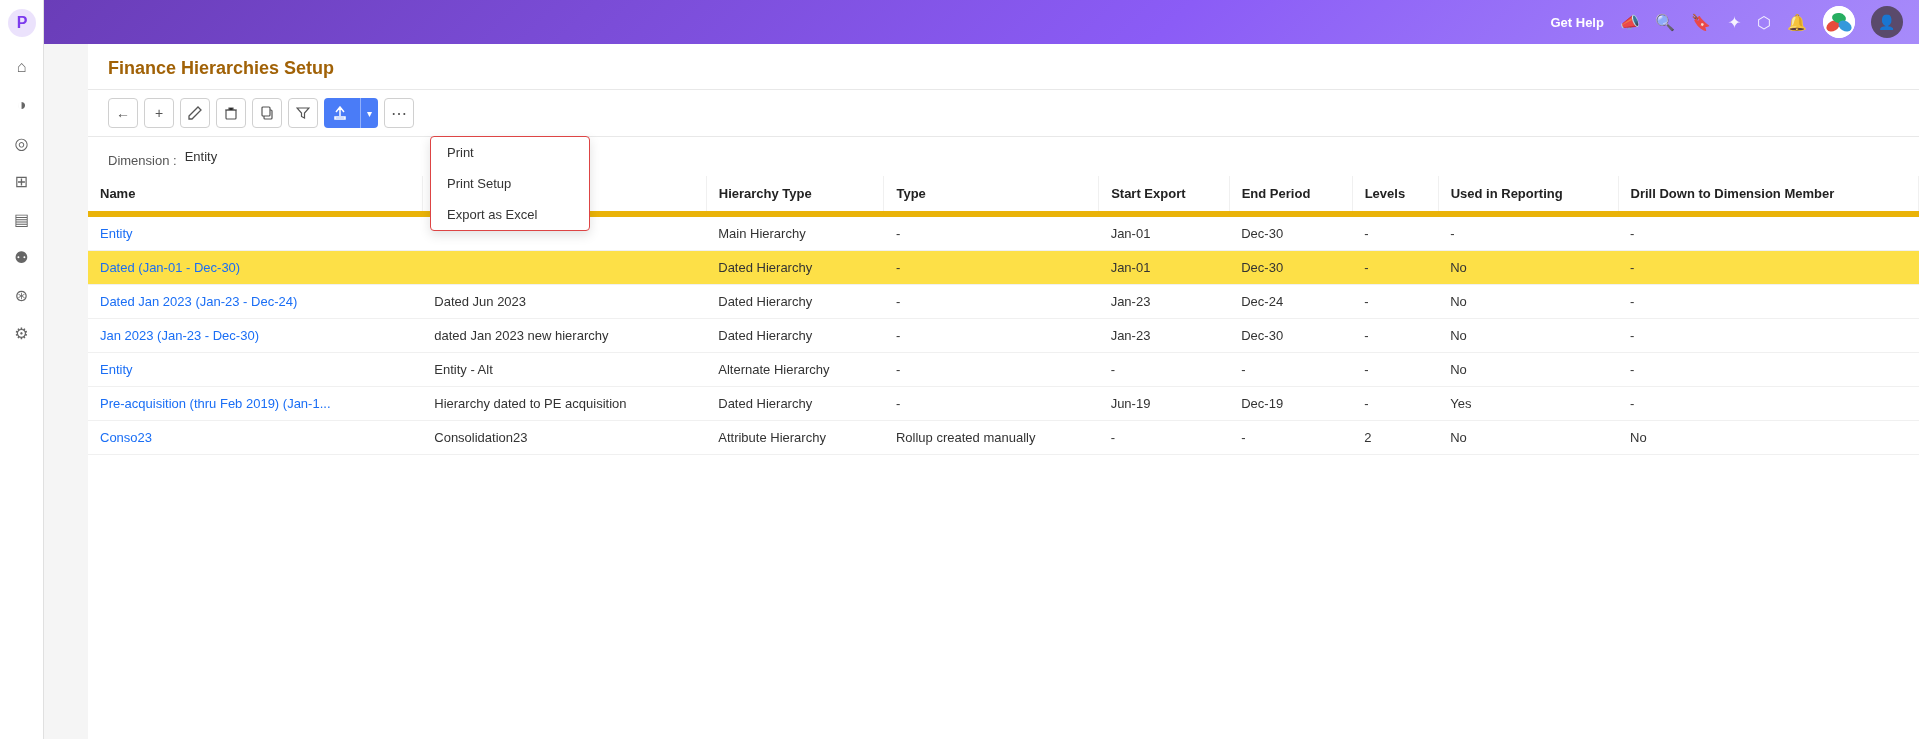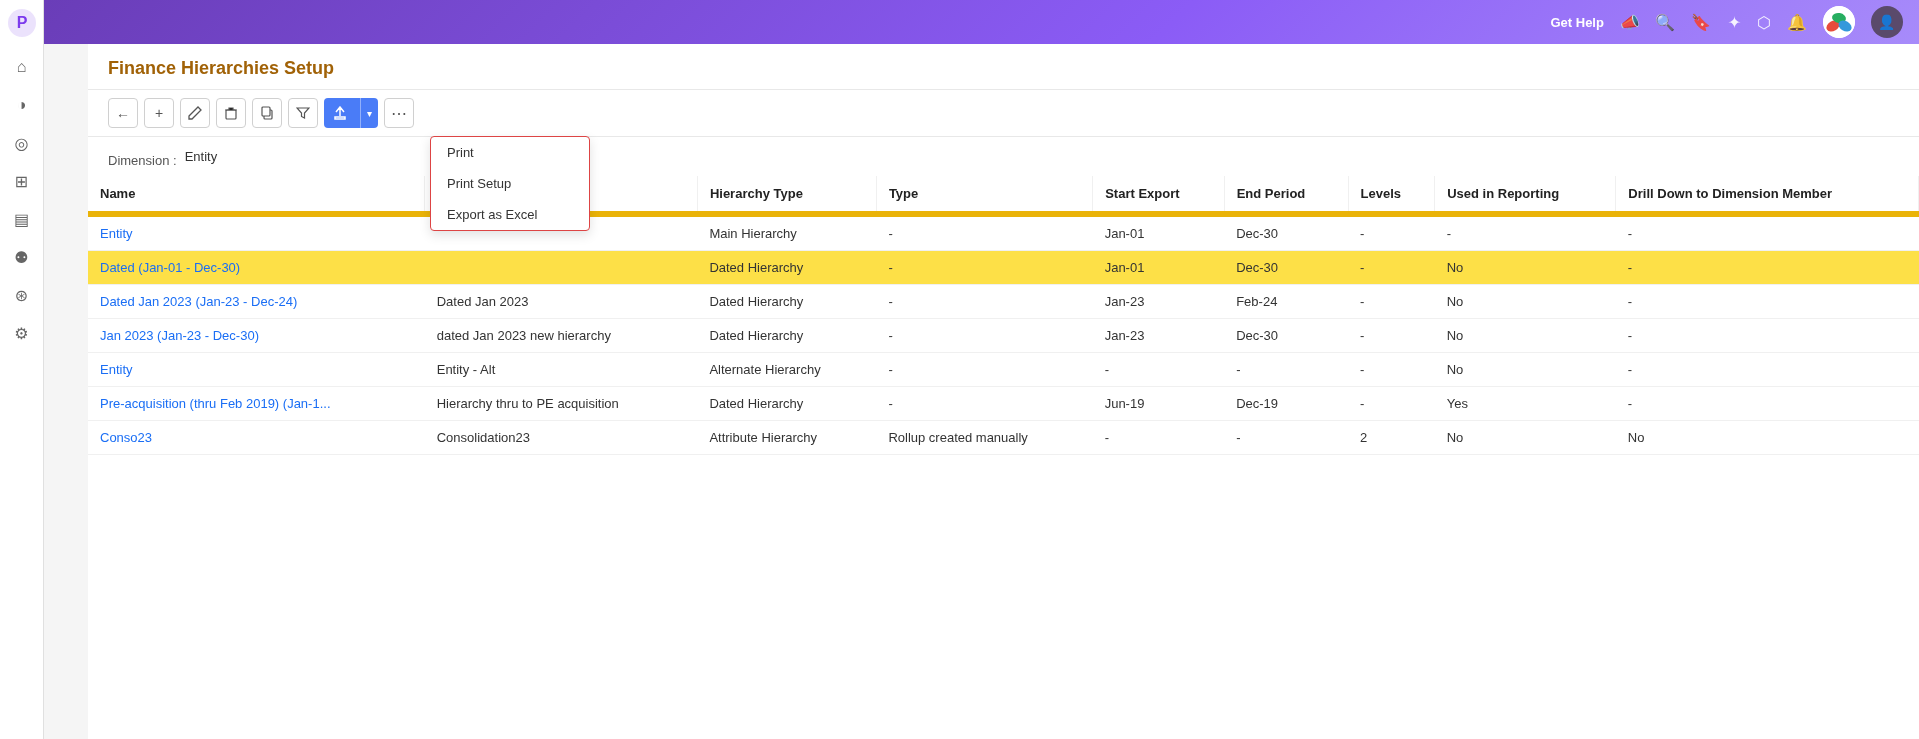--- a/index.html
+++ b/index.html
@@ -387,25 +387,25 @@
             <td>Dated Hierarchy</td>
             <td>-</td>
             <td>Jan-01</td>
             <td>Dec-30</td>
             <td>-</td>
             <td>No</td>
             <td>-</td>
           </tr>
           <tr>
             <td class="link-cell">Dated Jan 2023 (Jan-23 - Dec-24)</td>
-            <td>Dated Jan 2023</td>
+            <td>Dated Jun 2023</td>
             <td>Dated Hierarchy</td>
             <td>-</td>
             <td>Jan-23</td>
-            <td>Feb-24</td>
+            <td>Dec-24</td>
             <td>-</td>
             <td>No</td>
             <td>-</td>
           </tr>
           <tr>
             <td class="link-cell">Jan 2023 (Jan-23 - Dec-30)</td>
             <td>dated Jan 2023 new hierarchy</td>
             <td>Dated Hierarchy</td>
             <td>-</td>
             <td>Jan-23</td>
@@ -420,21 +420,21 @@
             <td>Alternate Hierarchy</td>
             <td>-</td>
             <td>-</td>
             <td>-</td>
             <td>-</td>
             <td>No</td>
             <td>-</td>
           </tr>
           <tr>
             <td class="link-cell">Pre-acquisition (thru Feb 2019) (Jan-1...</td>
-            <td>Hierarchy thru to PE acquisition</td>
+            <td>Hierarchy dated to PE acquisition</td>
             <td>Dated Hierarchy</td>
             <td>-</td>
             <td>Jun-19</td>
             <td>Dec-19</td>
             <td>-</td>
             <td>Yes</td>
             <td>-</td>
           </tr>
           <tr>
             <td class="link-cell">Conso23</td>

